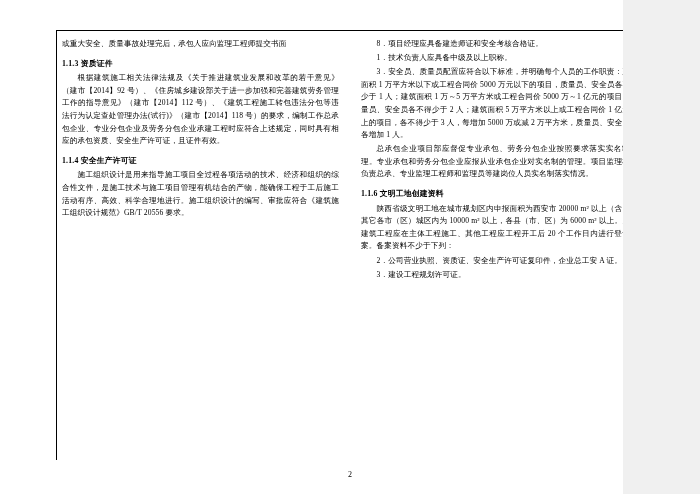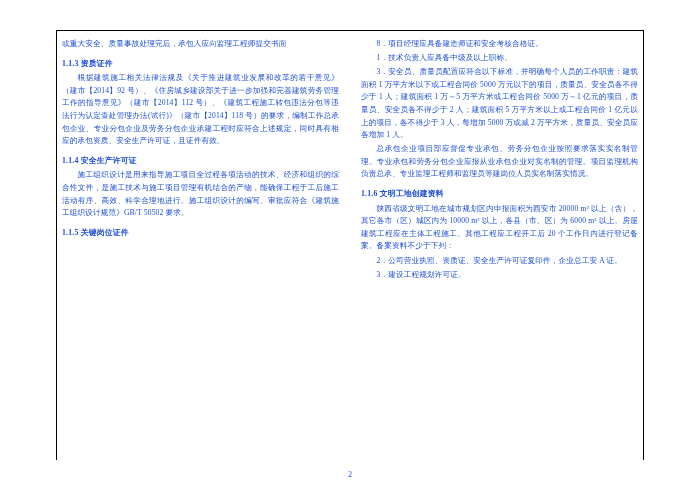--- a/index.html
+++ b/index.html
@@ -2,26 +2,26 @@
 <html><head>
 <meta charset="utf-8">
 <style>
   html, body {
     margin: 0;
     padding: 0;
     background: #f0f0f0;
   }
   .page {
     position: relative;
-    width: 700px;
+    width: 623px;
     height: 494px;
     background: #ffffff;
     box-sizing: border-box;
     font-family: "Liberation Serif", serif;
-    color: #1d4ed8;
+    color: #000000;
     overflow: hidden;
   }
   .frame-top {
     position: absolute;
     left: 56px;
     top: 30px;
     width: 588px;
     border-top: 1px solid #000000;
   }
   .frame-left {
@@ -89,22 +89,21 @@
   <div class="frame-left"></div>
   <div class="frame-right"></div>
 
   <div class="columns">
 
     <div class="col">
       <p class="para">或重大安全、质量事故处理完后，承包人应向监理工程师提交书面</p>
       <p class="heading">1.1.3 资质证件</p>
       <p class="para indent">根据建筑施工相关法律法规及《关于推进建筑业发展和改革的若干意见》（建市【2014】92 号）、《住房城乡建设部关于进一步加强和完善建筑劳务管理工作的指导意见》（建市【2014】112 号）、《建筑工程施工转包违法分包等违法行为认定查处管理办法(试行)》（建市【2014】118 号）的要求，编制工作总承包企业、专业分包企业及劳务分包企业承建工程时应符合上述规定，同时具有相应的承包资质、安全生产许可证，且证件有效。</p>
       <p class="heading">1.1.4 安全生产许可证</p>
-      <p class="para indent">施工组织设计是用来指导施工项目全过程各项活动的技术、经济和组织的综合性文件，是施工技术与施工项目管理有机结合的产物，能确保工程于工后施工活动有序、高效、科学合理地进行。施工组织设计的编写、审批应符合《建筑施工组织设计规范》GB/T 50502 要求。</p>
-      <p class="heading">1.1.5 关键岗位证件</p>
+      <p class="para indent">施工组织设计是用来指导施工项目全过程各项活动的技术、经济和组织的综合性文件，是施工技术与施工项目管理有机结合的产物，能确保工程于工后施工活动有序、高效、科学合理地进行。施工组织设计的编写、审批应符合《建筑施工组织设计规范》GB/T 20556 要求。</p>
     </div>
 
     <div class="col">
       <p class="para indent">8．项目经理应具备建造师证和安全考核合格证。</p>
       <p class="para indent">1．技术负责人应具备中级及以上职称。</p>
       <p class="para indent">3．安全员、质量员配置应符合以下标准，并明确每个人员的工作职责：建筑面积 1 万平方米以下或工程合同价 5000 万元以下的项目，质量员、安全员各不得少于 1 人；建筑面积 1 万～5 万平方米或工程合同价 5000 万～1 亿元的项目，质量员、安全员各不得少于 2 人；建筑面积 5 万平方米以上或工程合同价 1 亿元以上的项目，各不得少于 3 人，每增加 5000 万或减 2 万平方米，质量员、安全员应各增加 1 人。</p>
       <p class="para indent">总承包企业项目部应督促专业承包、劳务分包企业按照要求落实实名制管理。专业承包和劳务分包企业应报从业承包企业对实名制的管理。项目监理机构负责总承、专业监理工程师和监理员等建岗位人员实名制落实情况。</p>
       <p class="heading">1.1.6 文明工地创建资料</p>
       <p class="para indent">陕西省级文明工地在城市规划区内申报面积为西安市 20000 m² 以上（含），其它各市（区）城区内为 10000 m² 以上，各县（市、区）为 6000 m² 以上。房屋建筑工程应在主体工程施工、其他工程应工程开工后 20 个工作日内进行登记备案。备案资料不少于下列：</p>
       <p class="para indent">2．公司营业执照、资质证、安全生产许可证复印件，企业总工安 A 证。</p>

